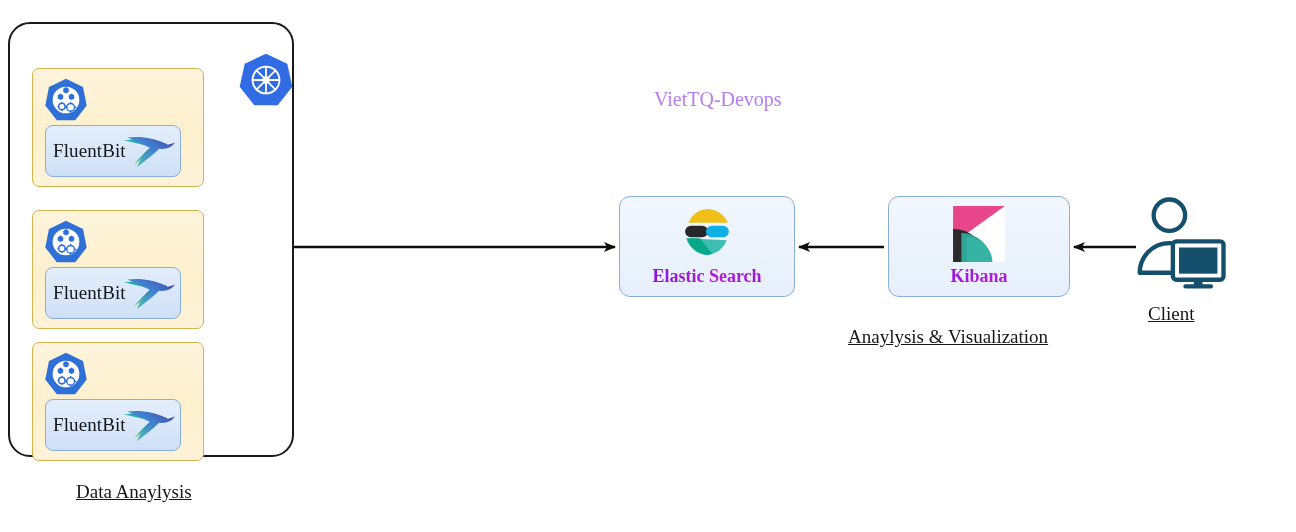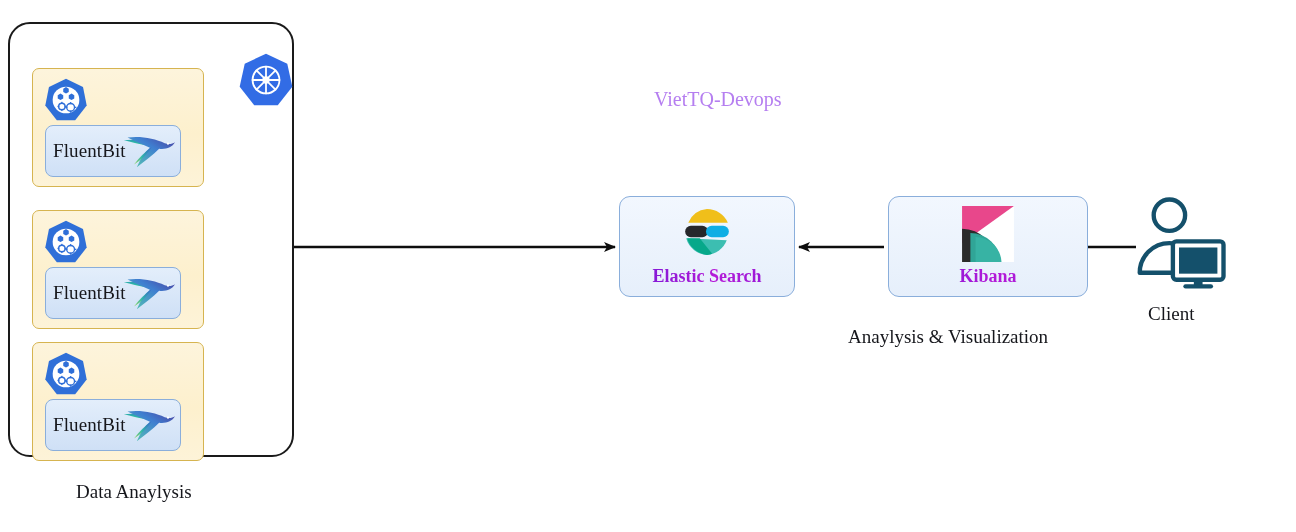--- a/index.html
+++ b/index.html
@@ -93,20 +93,21 @@
     height: 40px;
   }
 
   
   .caption {
     position: absolute;
     font-family: "Liberation Serif", serif;
     font-size: 19px;
     color: #16171c;
     white-space: nowrap;
+    text-decoration: underline;
   }
   .caption-data-collection { left: 76px; top: 481px; }
   .caption-indexing        { left: 628px; top: 326px; }
   .caption-analysis        { left: 848px; top: 326px; }
   .caption-client          { left: 1148px; top: 303px; }
 
   .diagram-title {
     position: absolute;
     left: 654px;
     top: 88px;
@@ -126,21 +127,21 @@
   }
   .service-elastic {
     left: 619px;
     top: 196px;
     width: 176px;
     height: 101px;
   }
   .service-kibana {
     left: 888px;
     top: 196px;
-    width: 200px;
+    width: 182px;
     height: 101px;
     text-decoration: underline;
   }
   .service-logo {
     position: absolute;
     left: 50%;
     top: 9px;
     transform: translateX(-50%);
   }
   .service-name {

